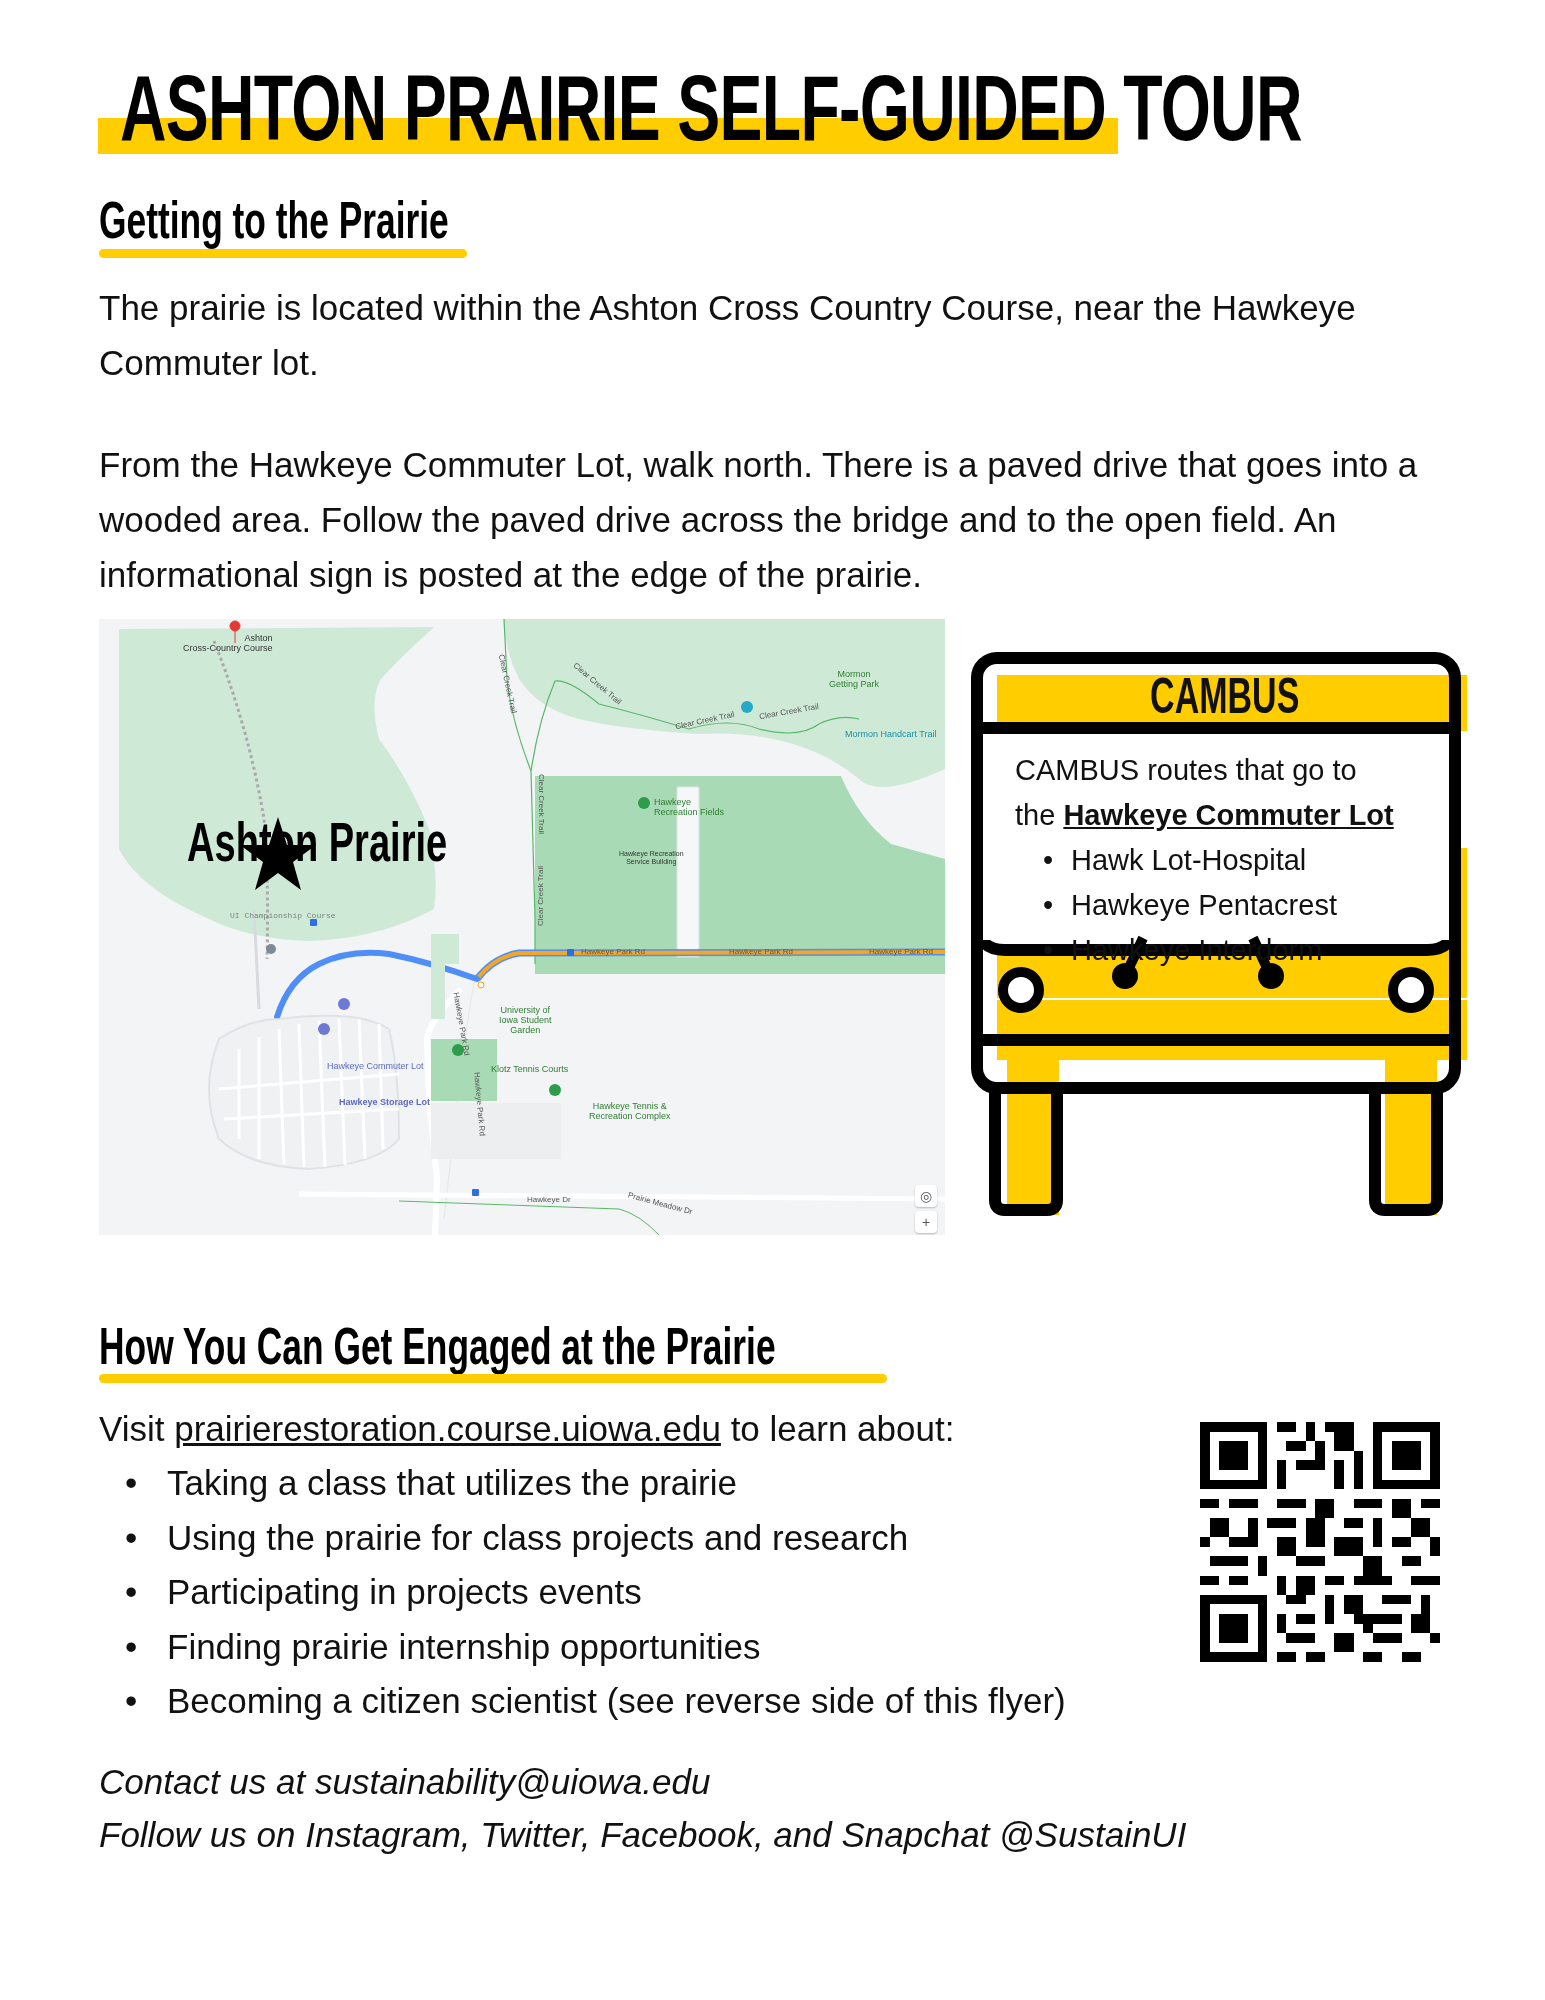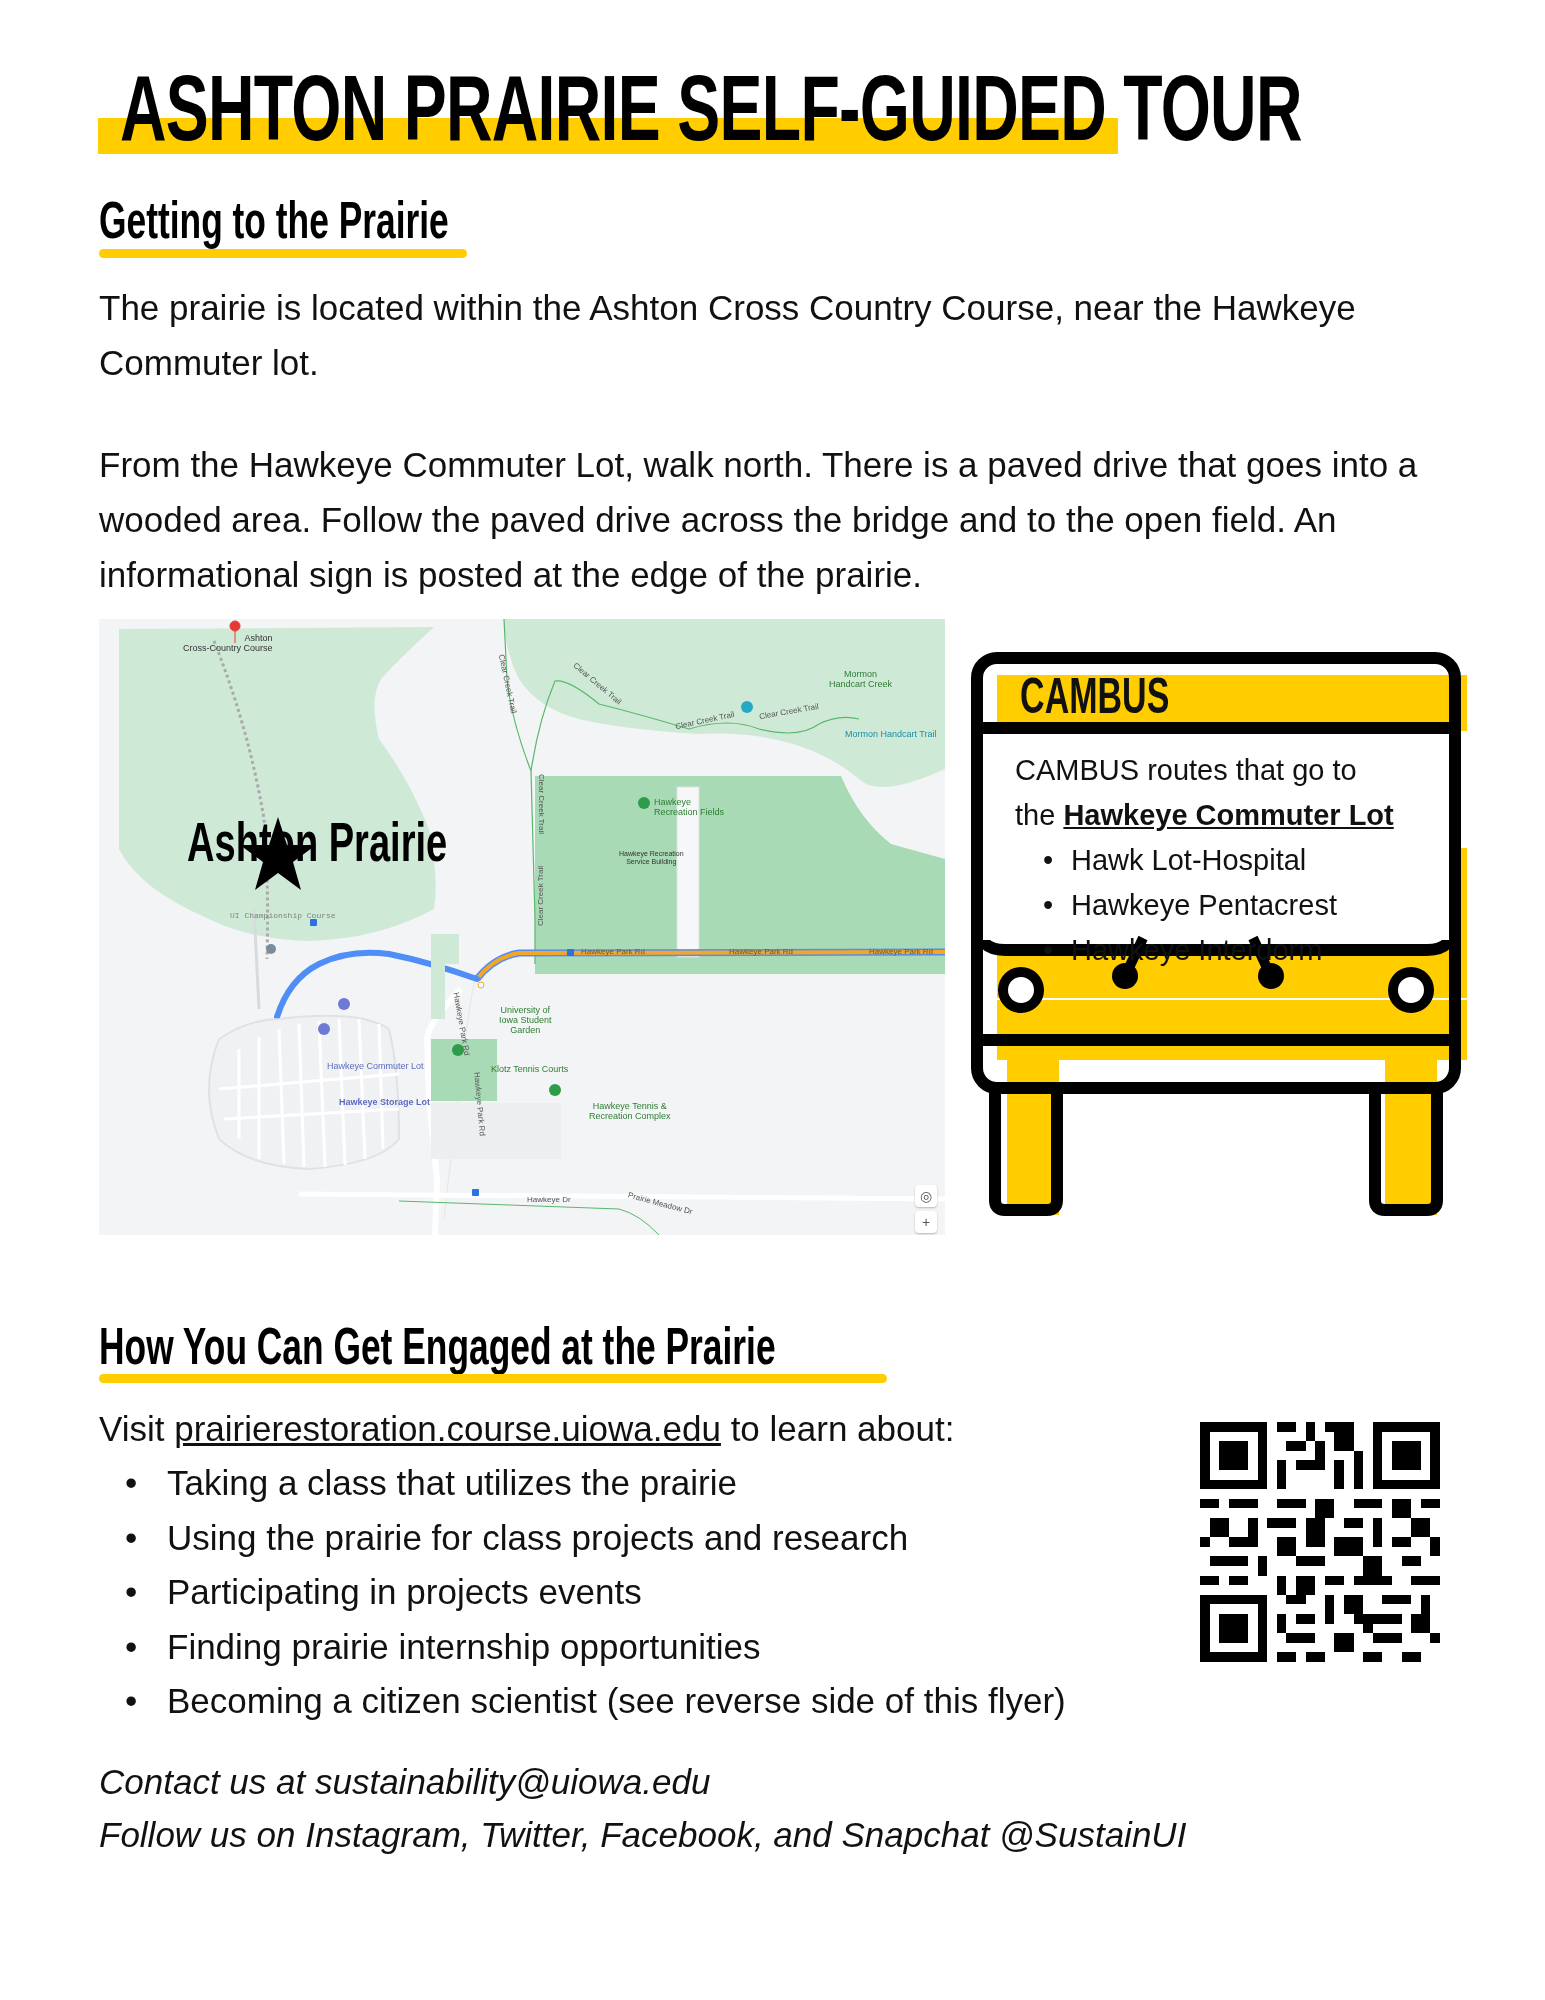--- a/index.html
+++ b/index.html
@@ -23,21 +23,21 @@
   .ml.dark { color: #333; }
   .ml.blue { color: #5c6bc0; }
   .ml.teal { color: #1a8fa8; }
   .ml.road { color: #6b5a2a; font-size: 8px; }
   .ml.gray { color: #555; font-size: 8px; }
   .map-ctrl { position: absolute; right: 8px; width: 22px; height: 22px; background: #fff; border-radius: 4px; box-shadow: 0 1px 2px rgba(0,0,0,.25); font-size: 14px; line-height: 22px; text-align: center; color: #555; }
 
   
   .bus { position: absolute; left: 965px; top: 640px; width: 510px; height: 585px; }
   .bus svg { position: absolute; left: 0; top: 0; }
-  .bus-title { position: absolute; left: 0; width: 480px; top: 28px; text-align: left; font-weight: 700; font-size: 50px; line-height: 56px; }
+  .bus-title { position: absolute; left: 0; width: 480px; top: 28px; text-align: center; font-weight: 700; font-size: 50px; line-height: 56px; }
   .bus-title span { display: inline-block; transform: scaleX(0.68); }
   .bus-text { position: absolute; left: 50px; top: 108px; font-size: 29px; line-height: 45px; color: #111; white-space: nowrap; }
   .bus-text b { text-decoration: underline; font-weight: 700; }
   .bus-list { list-style: none; margin-left: 28px; }
   .bus-list li { position: relative; padding-left: 28px; }
   .bus-list li::before { content: "•"; position: absolute; left: 0; top: 0; }
 
   
   .visit { position: absolute; left: 99px; top: 1402px; font-size: 35px; line-height: 54px; white-space: nowrap; }
   .visit a { color: #111; text-decoration: underline; }
@@ -129,21 +129,21 @@
   </svg>
 
   <div class="map-label-big">Ashton Prairie</div>
 
   <div class="ml dark" style="left:84px; top:14px; text-align:right;">
     <div>Ashton</div>
     <div>Cross-Country Course</div>
   </div>
   <div class="ml" style="left:730px; top:50px;">
     <div>Mormon</div>
-    <div>Handcart Creek</div>
+    <div>Getting Park</div>
   </div>
   <div class="ml teal" style="left:746px; top:110px;">Mormon Handcart Trail</div>
   <div class="ml gray" style="left:576px; top:97px; transform:rotate(-12deg);">Clear Creek Trail</div>
   <div class="ml gray" style="left:660px; top:88px; transform:rotate(-10deg);">Clear Creek Trail</div>
   <div class="ml gray" style="left:468px; top:60px; transform:rotate(40deg);">Clear Creek Trail</div>
   <div class="ml gray" style="left:378px; top:60px; transform:rotate(78deg);">Clear Creek Trail</div>
   <div class="ml gray" style="left:412px; top:180px; transform:rotate(90deg);">Clear Creek Trail</div>
   <div class="ml gray" style="left:412px; top:272px; transform:rotate(-90deg);">Clear Creek Trail</div>
   <div class="ml dark" style="left:520px; top:231px; font-size:7px; line-height:8px;">
     <div>Hawkeye Recreation</div>

